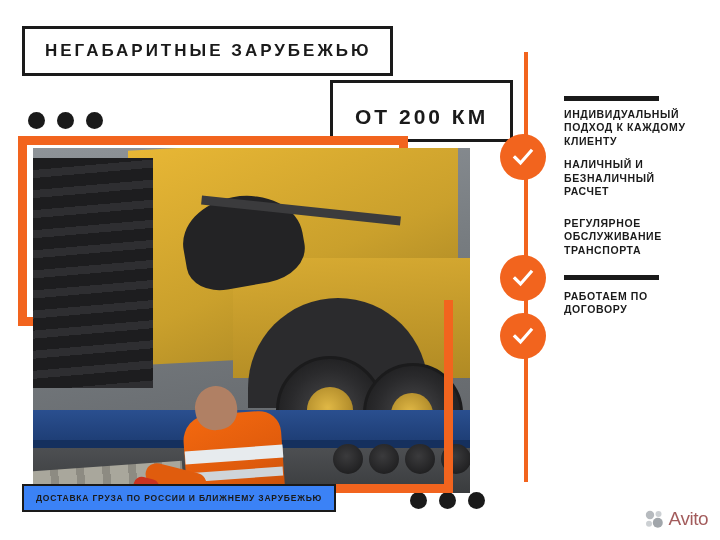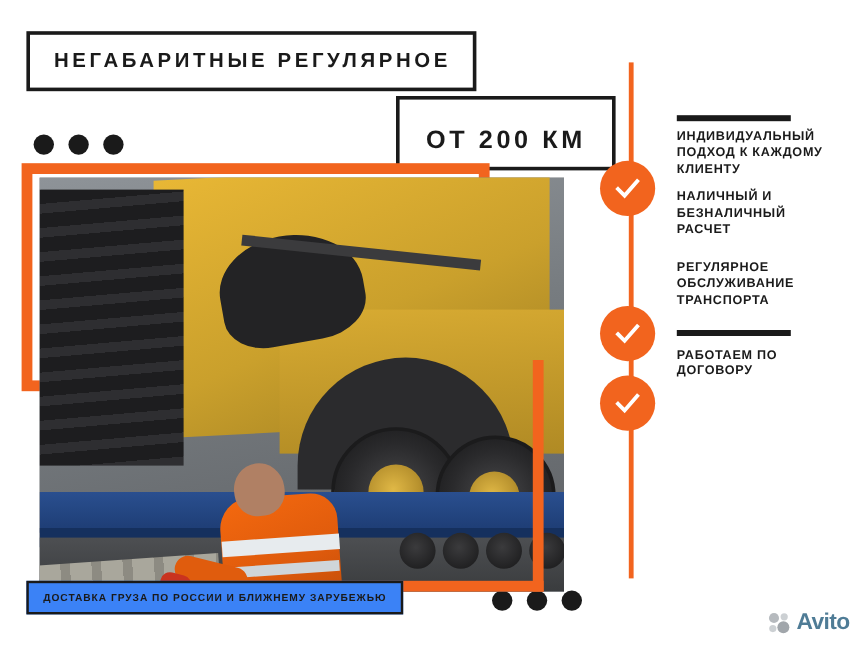--- a/index.html
+++ b/index.html
@@ -316,32 +316,32 @@
     align-items: center;
     gap: 5px;
     opacity: 0.72;
   }
   .wm-logo {
     width: 20px; height: 20px;
     position: relative;
   }
   .wm-text {
     font-size: 19px;
-    font-weight: bold;
-    color: #0c4a6e;
+    font-weight: normal;
+    color: #7f1d1d;
     letter-spacing: -0.5px;
   }
 </style>
 </head>
 <body>
 
 <div class="canvas">
 
   <div class="title-box">
-    <div class="title-text">НЕГАБАРИТНЫЕ РЕГУЛЯРНОЕ</div>
+    <div class="title-text">НЕГАБАРИТНЫЕ ЗАРУБЕЖЬЮ</div>
   </div>
 
   <div class="badge-km">
     <div class="badge-text">ОТ 200 КМ</div>
   </div>
 
   <div class="dots dots-top">
     <span class="dot"></span>
     <span class="dot"></span>
     <span class="dot"></span>

